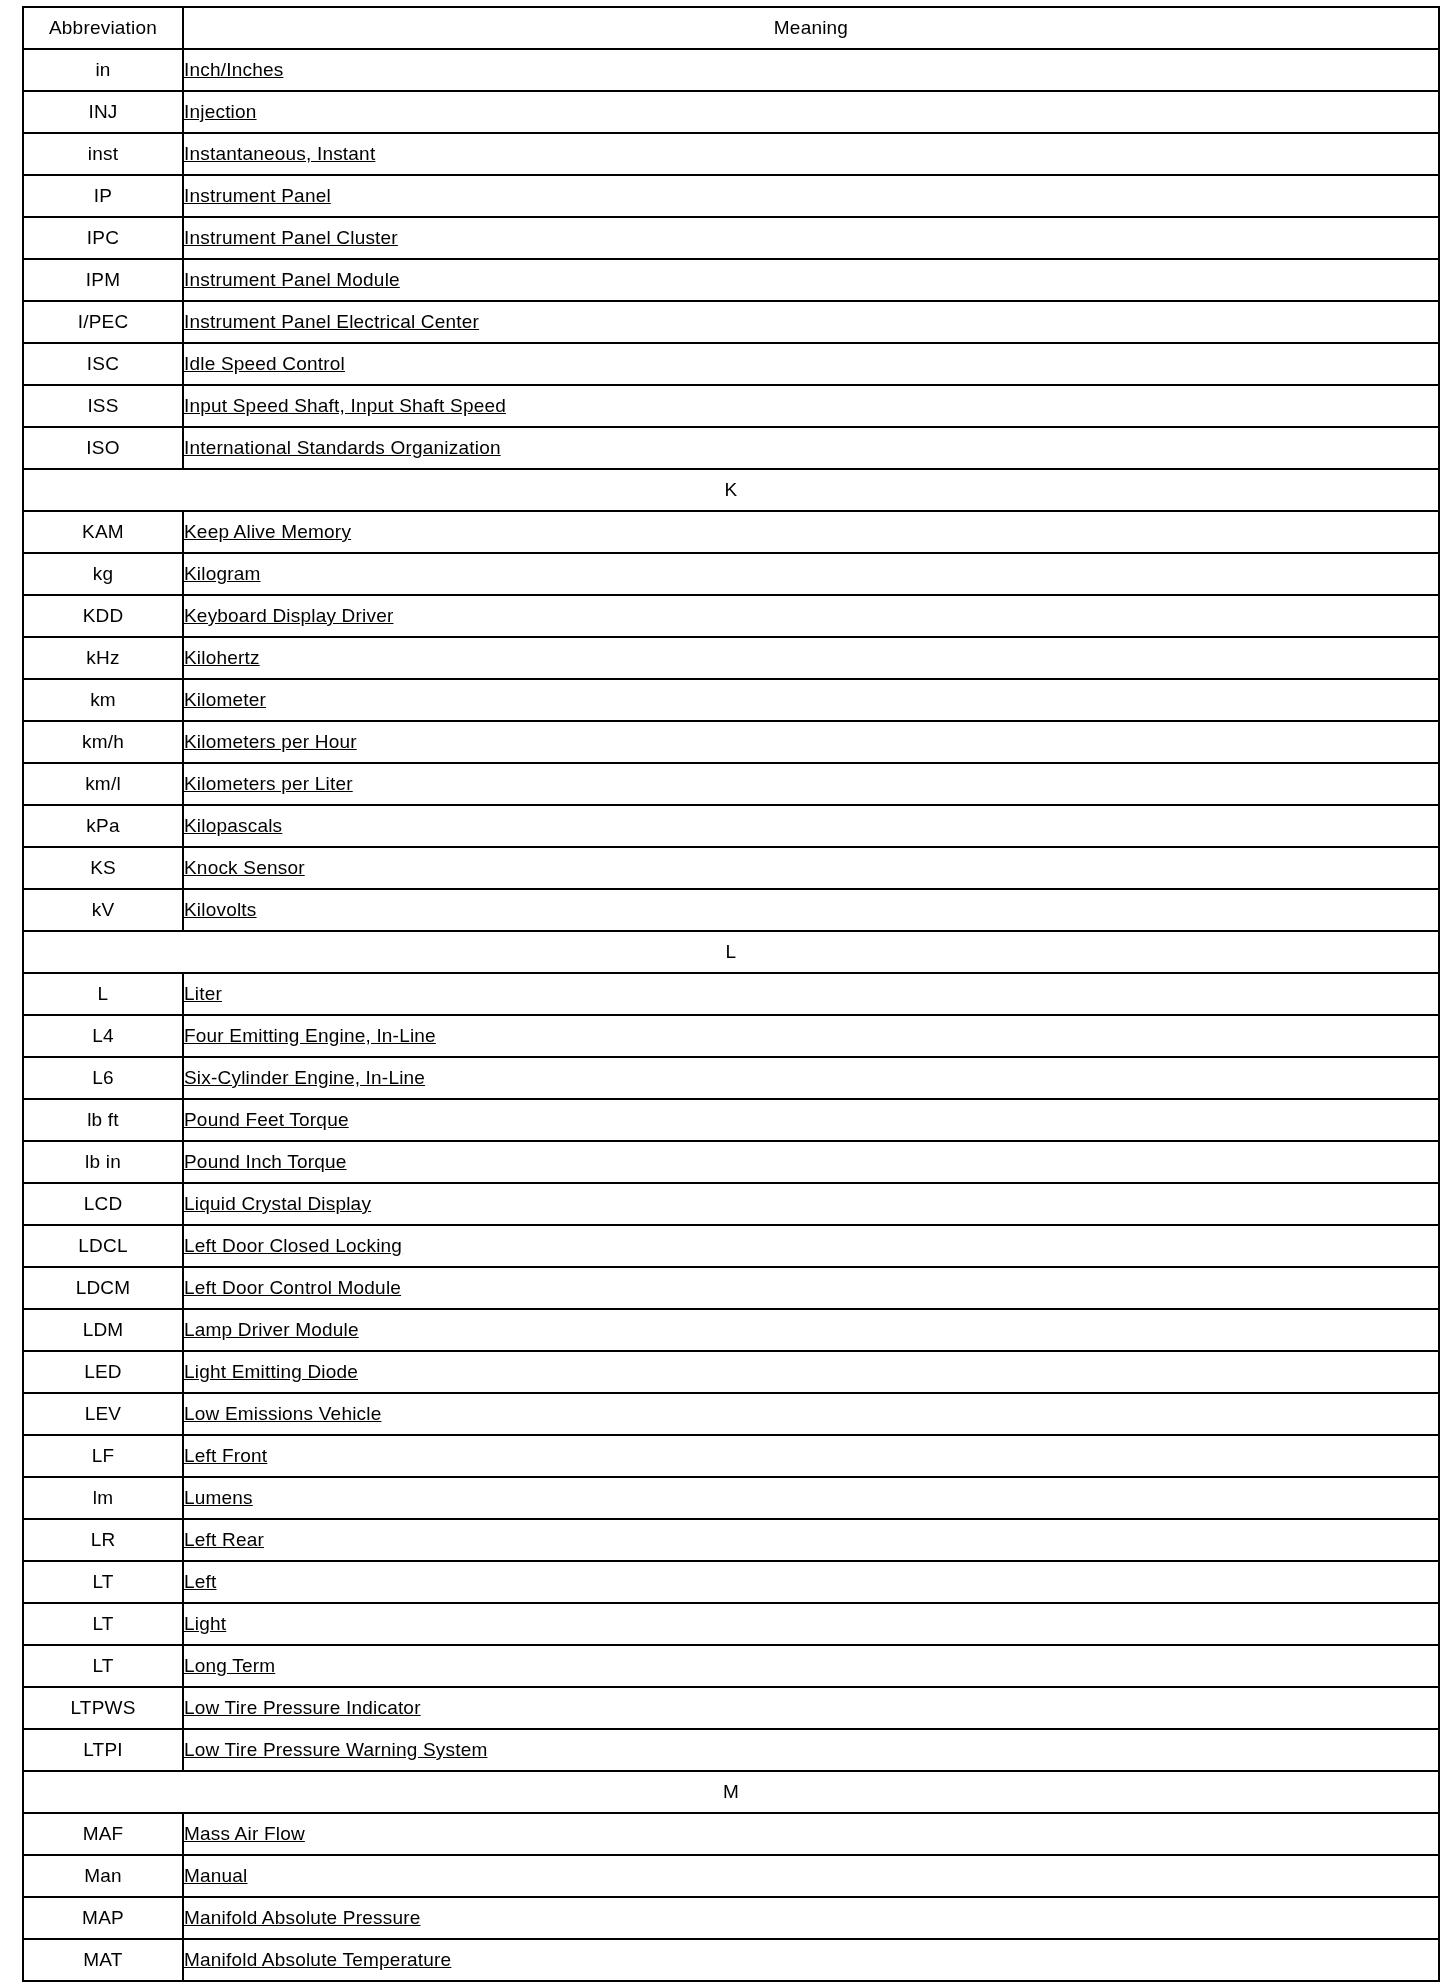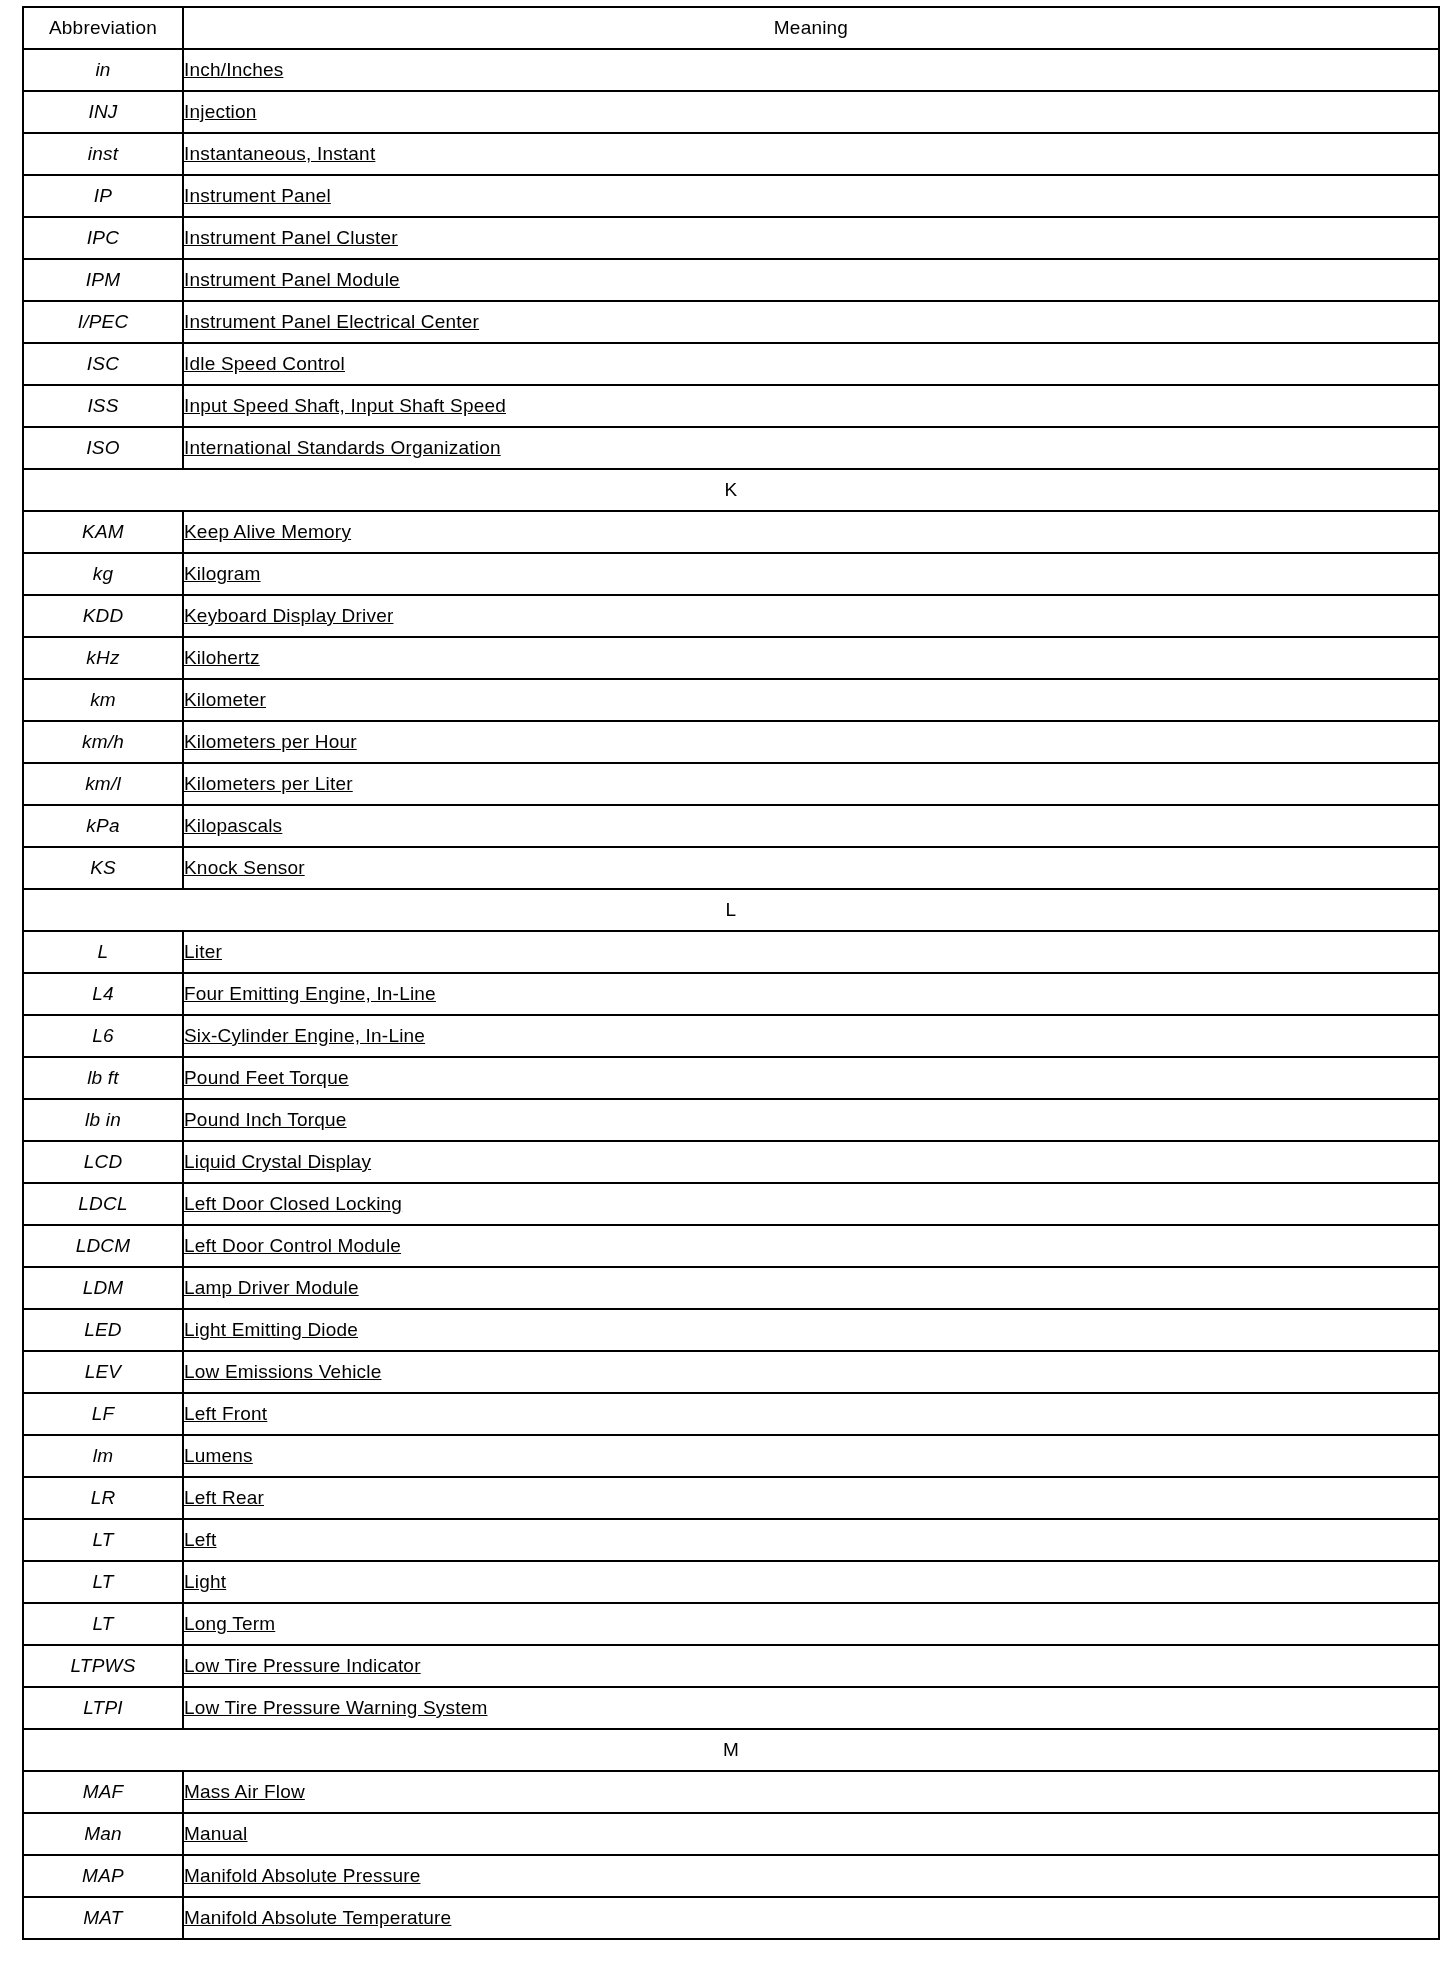--- a/index.html
+++ b/index.html
@@ -44,21 +44,20 @@
   }
   th.head-meaning {
     text-align: center;
     font-weight: bold;
     font-size: 20px;
   }
   td.abbr {
     text-align: center;
     padding: 0 4px;
     white-space: nowrap;
-    font-style: italic;
   }
   td.meaning {
     text-align: left;
     padding-left: 8px;
     text-decoration: underline;
   }
   td.section {
     text-align: center;
     font-weight: bold;
     font-size: 19px;
@@ -153,20 +152,24 @@
         </tr>
         <tr>
           <td class="abbr">kPa</td>
           <td class="meaning">Kilopascals</td>
         </tr>
         <tr>
           <td class="abbr">KS</td>
           <td class="meaning">Knock Sensor</td>
         </tr>
         <tr>
+          <td class="abbr">kV</td>
+          <td class="meaning">Kilovolts</td>
+        </tr>
+        <tr>
           <td class="section" colspan="2">L</td>
         </tr>
         <tr>
           <td class="abbr">L</td>
           <td class="meaning">Liter</td>
         </tr>
         <tr>
           <td class="abbr">L4</td>
           <td class="meaning">Four Emitting Engine, In-Line</td>
         </tr>

